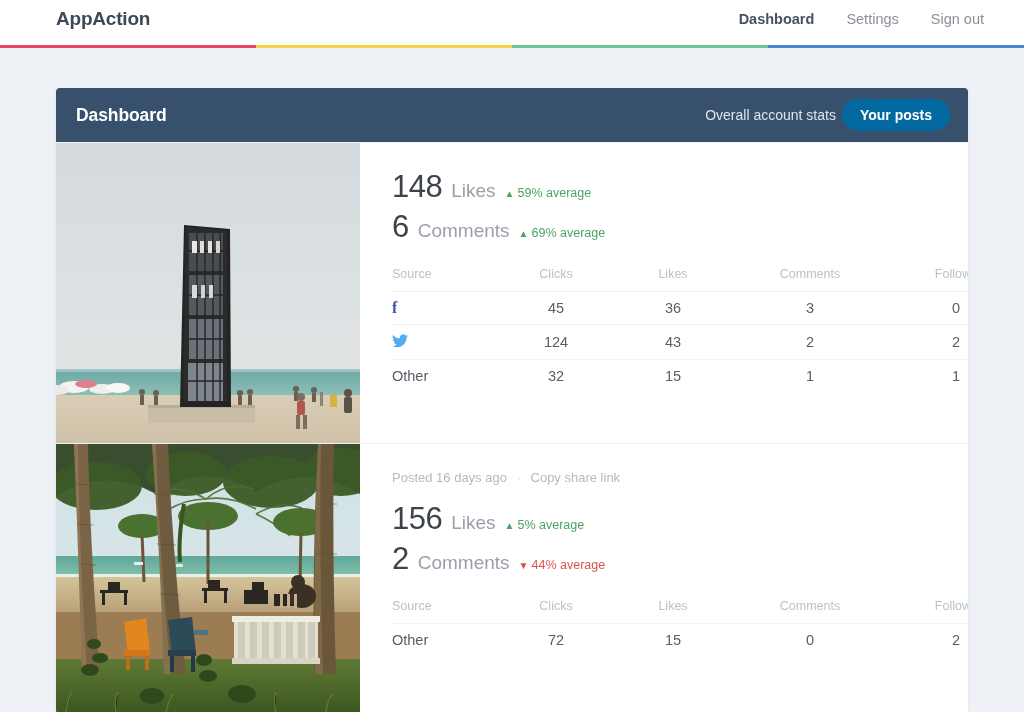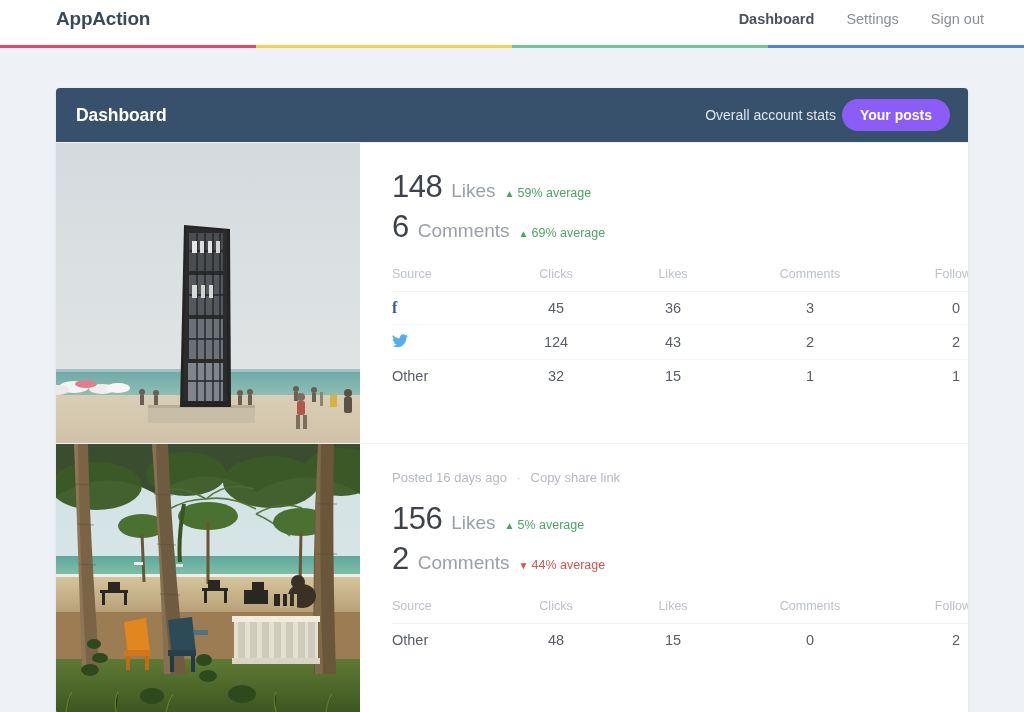--- a/index.html
+++ b/index.html
@@ -232,21 +232,21 @@
   <span style="background: rgb(110, 198, 154);"></span>
   <span style="background: rgb(76, 131, 217);"></span>
 </div>
 
 <div class="card">
 
   <div class="card-header" style="background: rgb(55, 80, 108);">
     <div class="card-title">Dashboard</div>
     <div class="card-header-right">
       <span class="header-link">Overall account stats</span>
-      <button class="pill" style="background: #8b5cf6;">Your posts</button>
+      <button class="pill" style="background: #0369a1;">Your posts</button>
     </div>
   </div>
 
   <div class="post">
     <div class="post-thumb">
       <svg viewBox="0 0 304 300" preserveAspectRatio="xMidYMid slice">
         <defs>
           <linearGradient id="sky1" x1="0" y1="0" x2="0" y2="1">
             <stop offset="0%" stop-color="#d4dade"></stop>
             <stop offset="70%" stop-color="#dfe3e4"></stop>
@@ -582,21 +582,21 @@
             <th class="col-source">Source</th>
             <th class="col-clicks">Clicks</th>
             <th class="col-likes">Likes</th>
             <th class="col-comments">Comments</th>
             <th class="col-follows">Follows</th>
           </tr>
         </thead>
         <tbody>
           <tr>
             <td class="col-source">Other</td>
-            <td>48</td>
+            <td>72</td>
             <td>15</td>
             <td>0</td>
             <td>2</td>
           </tr>
         </tbody>
       </table>
     </div>
   </div>
 
 </div>

